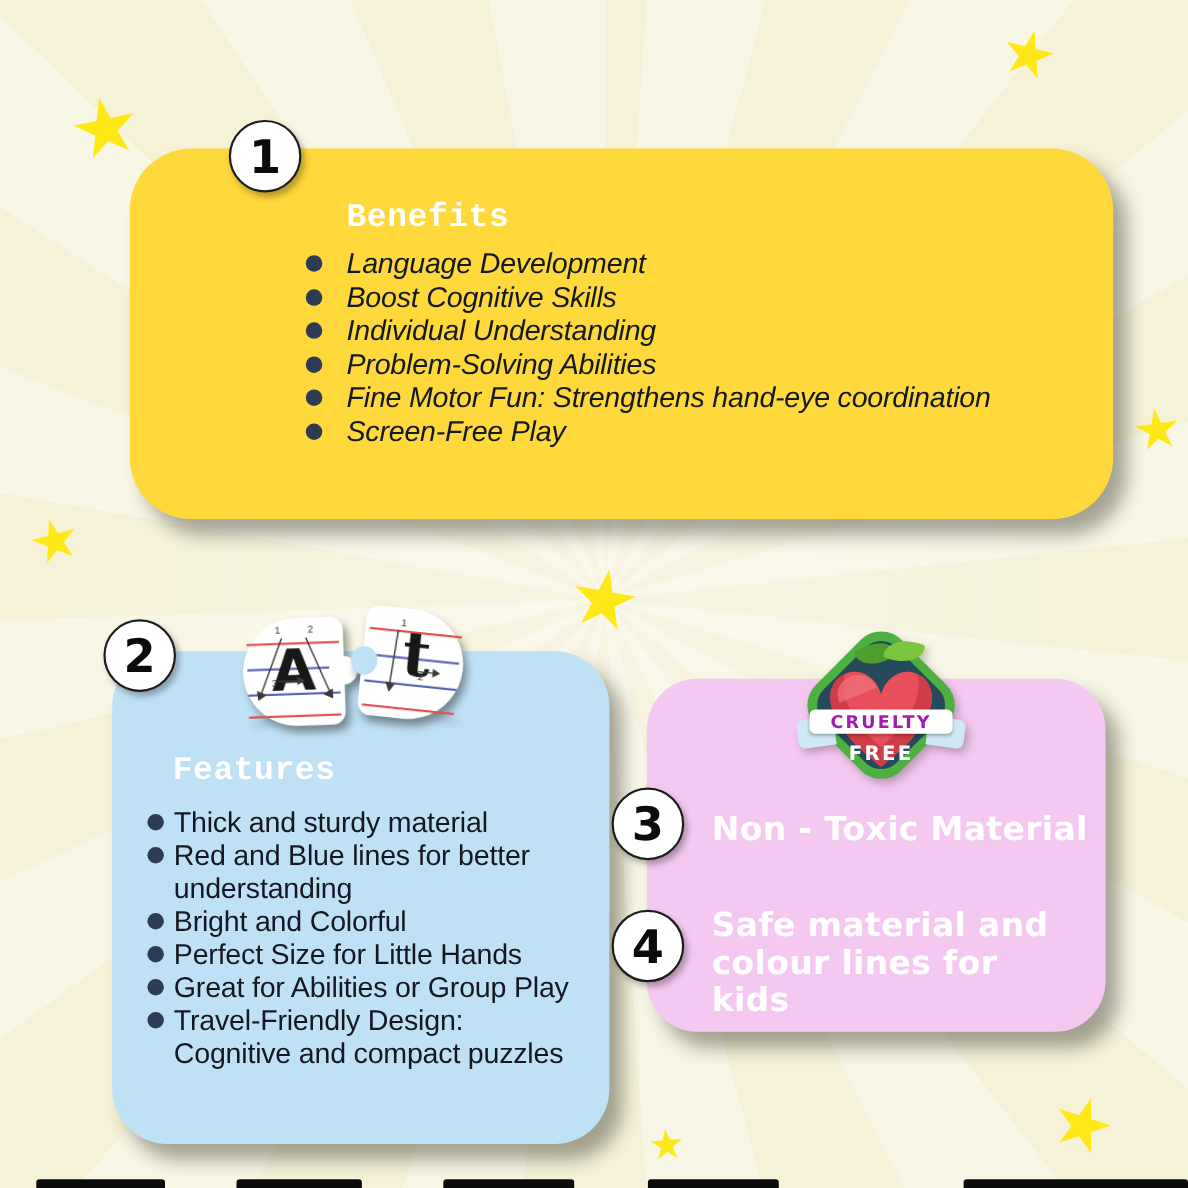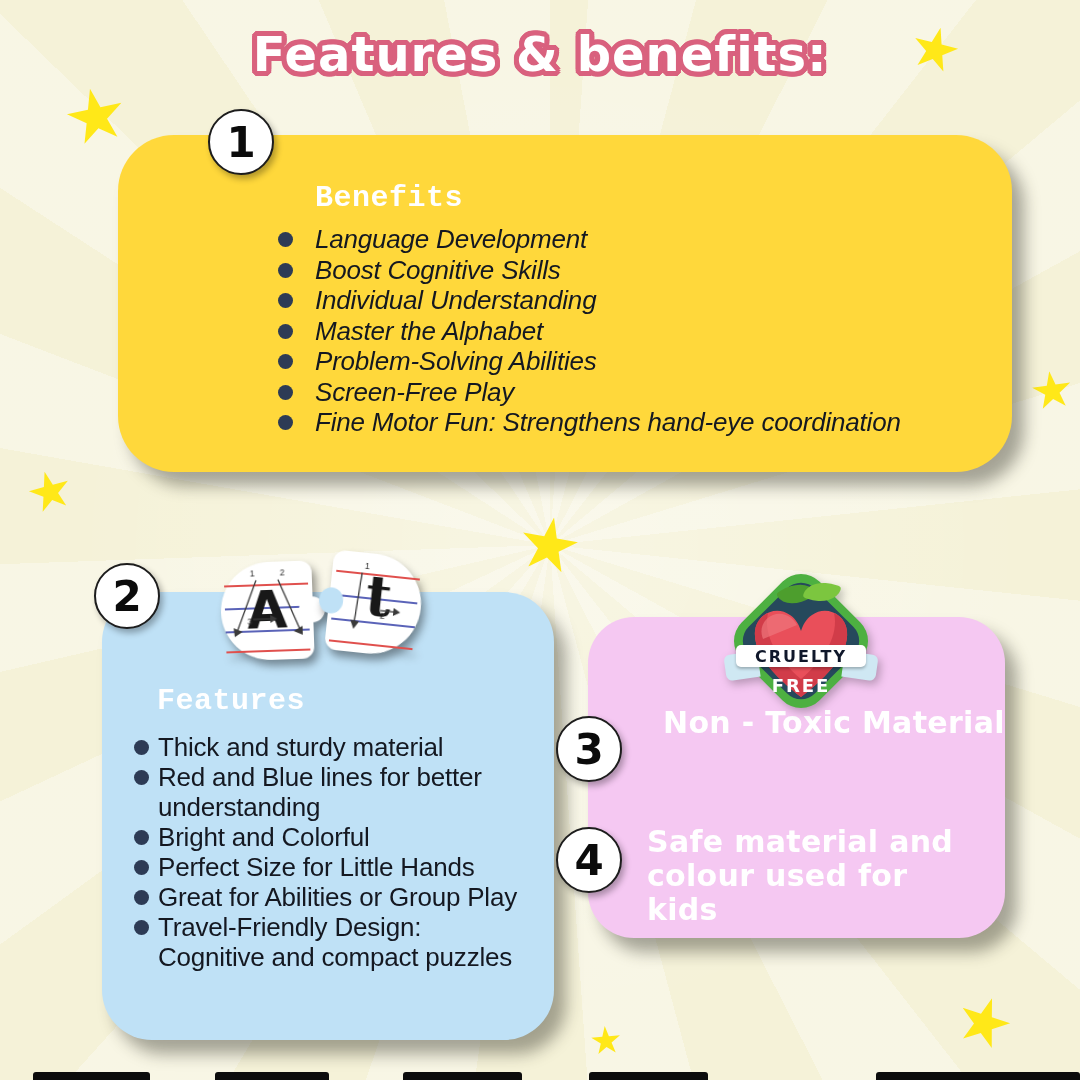--- a/index.html
+++ b/index.html
@@ -124,21 +124,21 @@
   
   .safety-point {
     position: absolute;
     font-family: "DejaVu Sans", sans-serif;
     font-weight: 800;
     color: #ffffff;
     font-size: 30px;
     line-height: 34px;
     letter-spacing: 0.3px;
   }
-  .point-3 { left: 647px; top: 706px; white-space: nowrap; margin-left: 16px; }
+  .point-3 { left: 647px; top: 738px; white-space: nowrap; }
   .point-4 { left: 647px; top: 825px; width: 330px; }
 
   
   .badge { position: absolute; left: 721px; top: 561px; width: 160px; height: 160px; z-index: 5;
            filter: drop-shadow(3px 4px 4px rgba(0,0,0,0.25)); }
   .badge-diamond-outer {
     position: absolute; left: 25px; top: 25px; width: 110px; height: 110px;
     background: #4db041; border-radius: 26px; transform: rotate(45deg);
   }
   .badge-diamond-inner {
@@ -156,21 +156,21 @@
     position: absolute; top: 92px; width: 34px; height: 26px;
     background: #cfe8f3; z-index: 1;
   }
   .ribbon-left  { left: 4px;  border-radius: 6px 0 0 6px; transform: rotate(-8deg); }
   .ribbon-right { right: 4px; border-radius: 0 6px 6px 0; transform: rotate(8deg); }
   .badge-banner {
     position: absolute; left: 15px; top: 84px; width: 130px; height: 22px;
     background: #ffffff; border-radius: 5px; z-index: 2;
     display: flex; align-items: center; justify-content: center;
     font-family: "DejaVu Sans", sans-serif; font-weight: 800;
-    font-size: 16px; letter-spacing: 2px; color: #0f172a;
+    font-size: 16px; letter-spacing: 2px; color: #a21caf;
     box-shadow: 0 2px 3px rgba(0,0,0,0.25);
   }
   .badge-free {
     position: absolute; left: 0; top: 114px; width: 100%;
     text-align: center; z-index: 2;
     font-family: "DejaVu Sans", sans-serif; font-weight: 800;
     font-size: 18px; letter-spacing: 2px; color: #ffffff;
   }
 
   
@@ -221,40 +221,38 @@
     top: 1072px; height: 8px;
     background: #0c0c0c;
     border-radius: 3px 3px 0 0;
   }
 </style>
 </head>
 <body>
 
 <div class="canvas">
 
-  <h1 class="page-title">Features &amp; benefits:</h1>
 
   <div class="star" style="left:67px;  top:88px;  width:58px; height:58px; transform:rotate(-12deg);"></div>
   <div class="star" style="left:912px; top:27px;  width:46px; height:46px; transform:rotate(14deg);"></div>
   <div class="star" style="left:1032px;top:371px; width:40px; height:40px; transform:rotate(-8deg);"></div>
   <div class="star" style="left:29px;  top:471px; width:42px; height:42px; transform:rotate(-15deg);"></div>
   <div class="star" style="left:520px; top:517px; width:58px; height:58px; transform:rotate(10deg);"></div>
   <div class="star" style="left:591px; top:1026px;width:30px; height:30px; transform:rotate(-5deg);"></div>
   <div class="star" style="left:958px; top:997px; width:52px; height:52px; transform:rotate(18deg);"></div>
 
   <div class="card card-benefits">
     <div class="card-heading benefits-heading">Benefits</div>
     <ul class="bullet-list benefits-list">
         <li>Language Development</li>
         <li>Boost Cognitive Skills</li>
         <li>Individual Understanding</li>
-        <li>Master the Alphabet</li>
         <li>Problem-Solving Abilities</li>
+        <li>Fine Motor Fun: Strengthens hand-eye coordination</li>
         <li>Screen-Free Play</li>
-        <li>Fine Motor Fun: Strengthens hand-eye coordination</li>
       </ul>
   </div>
   <div class="num-circle" style="left:208px; top:109px;">
     <span>1</span>
   </div>
 
   <div class="card card-features">
     <div class="card-heading features-heading">Features</div>
     <ul class="bullet-list features-list">
         <li>Thick and sturdy material</li>
@@ -326,21 +324,21 @@
   </div>
 
   <div class="num-circle" style="left:556px; top:716px;">
     <span>3</span>
   </div>
   <div class="safety-point point-3">Non - Toxic Material</div>
 
   <div class="num-circle" style="left:556px; top:827px;">
     <span>4</span>
   </div>
-  <div class="safety-point point-4">Safe material and colour used for kids</div>
+  <div class="safety-point point-4">Safe material and colour lines for kids</div>
 
   <div class="thumb-edge" style="left:33px;  width:117px;"></div>
   <div class="thumb-edge" style="left:215px; width:114px;"></div>
   <div class="thumb-edge" style="left:403px; width:119px;"></div>
   <div class="thumb-edge" style="left:589px; width:119px;"></div>
   <div class="thumb-edge" style="left:876px; width:204px;"></div>
 
 </div>
 
 </body></html>

